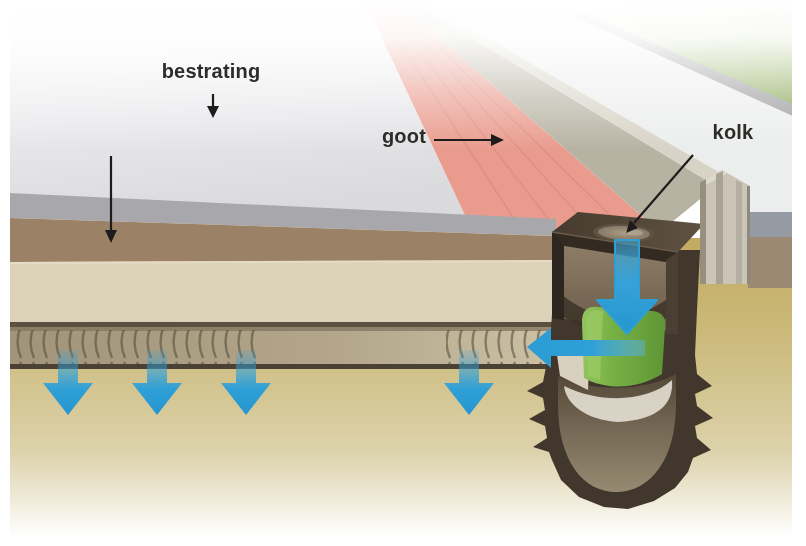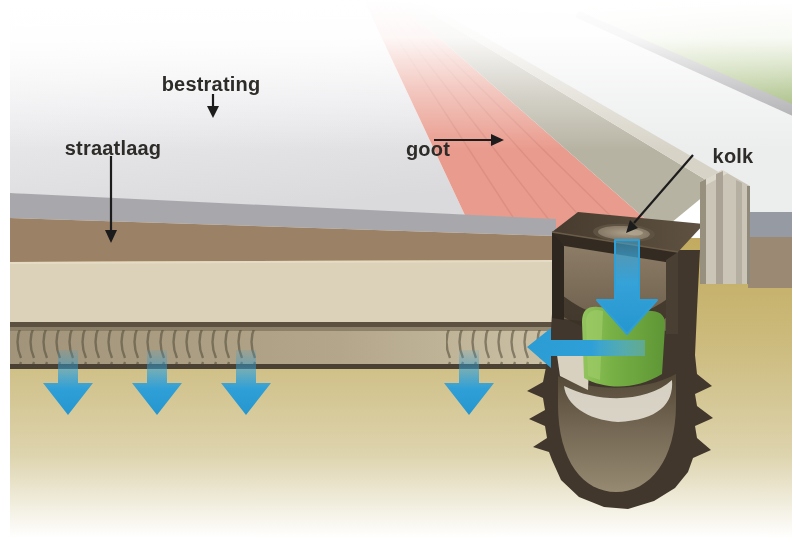--- a/index.html
+++ b/index.html
@@ -1,20 +1,20 @@
 <!DOCTYPE html>
 <html><head>
 <meta charset="utf-8">
 <style>
   html,body{margin:0;padding:0;background:#ffffff;}
   .stage{position:relative;width:806px;height:546px;background:#ffffff;overflow:hidden;
          font-family:"Liberation Sans",sans-serif;}
   .stage svg{position:absolute;left:0;top:0;}
   .label{position:absolute;transform:translateX(-50%);white-space:nowrap;
-         font-size:20px;font-weight:600;color:#2e2c29;letter-spacing:.2px;margin-top:13px;}
+         font-size:20px;font-weight:600;color:#2e2c29;letter-spacing:.2px;}
 </style>
 </head>
 <body>
 
 <div class="stage">
 
 <svg width="806" height="546" viewBox="0 0 806 546">
   <defs>
     <linearGradient id="roadGrad" x1="0" y1="0" x2="0.2" y2="1">
       <stop offset="0" stop-color="#fafafb"></stop>
@@ -186,17 +186,16 @@
       <path d="M491,134 L491,146 L504,140 Z" stroke="none"></path>
     </g>
     <g>
       <line x1="693" y1="155" x2="634" y2="223"></line>
       <path d="M626,233 L638,228 L630,220 Z" stroke="none"></path>
     </g>
   </g>
 </svg>
 
 <div class="label" style="left:211px;top:60px;">bestrating</div>
-<div class="label" style="left:113px;top:124px;">straatlaag</div>
-<div class="label" style="left:428px;top:125px;">goot</div>
-<div class="label" style="left:719px;top:132px;padding-left:28px;">kolk</div>
+<div class="label" style="left:404px;top:125px;">goot</div>
+<div class="label" style="left:719px;top:121px;padding-left:28px;">kolk</div>
 
 </div>
 
 </body></html>

